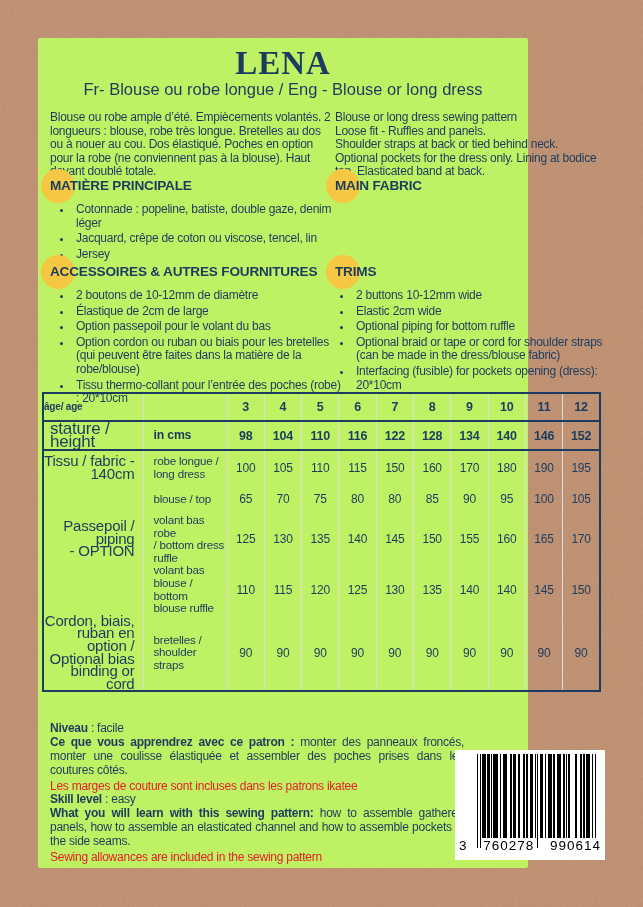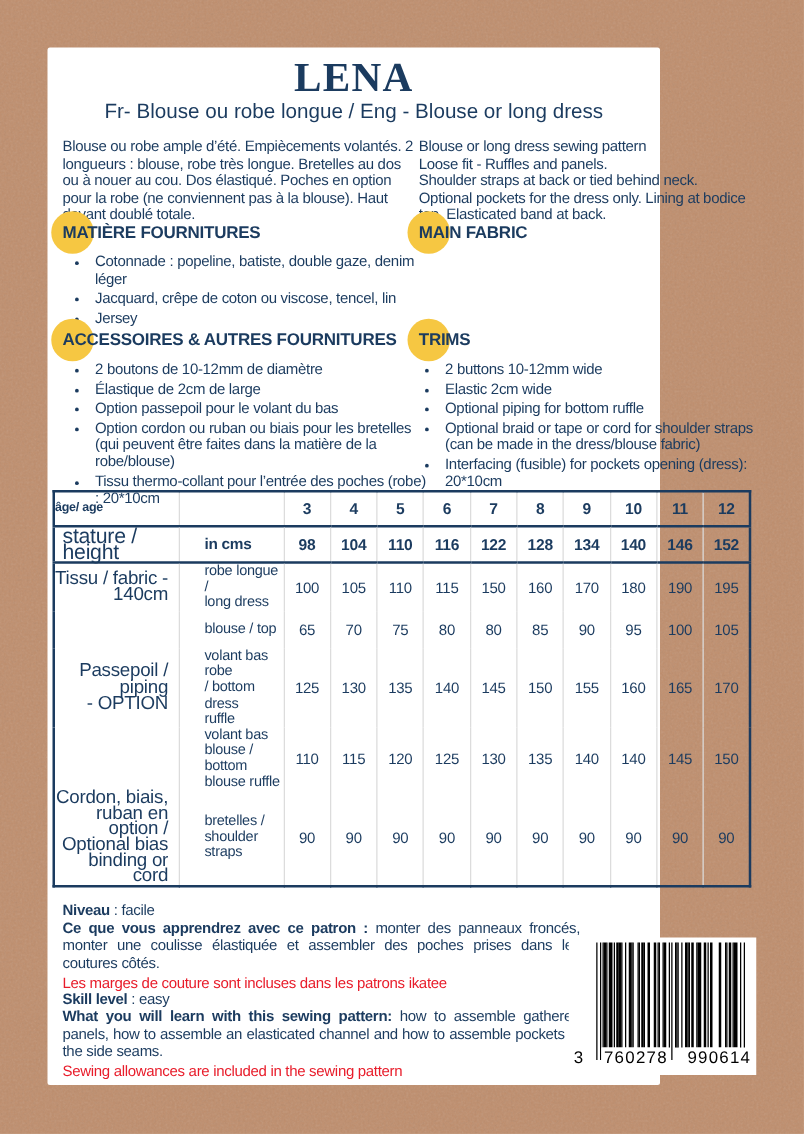--- a/index.html
+++ b/index.html
@@ -1,18 +1,18 @@
 <!DOCTYPE html>
 <html style="--navy: #1b3b5f; --yellow: #f6c742; --red: #e81c2a; --kraft: #bf8e6d;"><head>
 <meta charset="utf-8">
 <style>
   html,body{margin:0;padding:0;width:643px;height:907px;overflow:hidden;
     background:var(--kraft,#bf8e6d);font-family:"Liberation Sans","DejaVu Sans",sans-serif;}
   .noise-layer{position:absolute;left:0;top:0;width:643px;height:907px;pointer-events:none;}
-  .card{position:absolute;left:38px;top:38px;width:490px;height:830px;background:#ffffff;
+  .card{position:absolute;left:38px;top:38px;width:490px;height:830px;background:#bef264;
     border-radius:2px;color:var(--navy,#1b3b5f);}
   .card-header{position:absolute;top:8px;left:0;right:0;text-align:center;}
   .title{margin:0;font-family:"Liberation Serif","DejaVu Serif",serif;font-weight:700;
     font-size:33px;line-height:34px;letter-spacing:1px;color:var(--navy,#1b3b5f);}
   .subtitle{font-size:16.5px;line-height:18px;margin-top:0px;}
   .block{position:absolute;font-size:12px;letter-spacing:-0.25px;line-height:13.6px;}
   .pre{white-space:pre-line;}
   #intro-fr{top:61px;left:12px;width:282px;}
   #intro-en{top:61px;left:297px;width:266px;}
   #sec-matiere{top:139px;left:12px;width:286px;}
@@ -32,21 +32,21 @@
   .size-table{position:absolute;left:4px;top:354px;width:559px;border-collapse:collapse;
     border:2px solid var(--navy,#1b3b5f);table-layout:fixed;color:var(--navy,#1b3b5f);}
   .size-table td{border-left:1px solid #dcdcdc;vertical-align:middle;padding:0;}
   .size-table td:first-child{border-left:none;}
   .size-table tr.r0 td,.size-table tr.r1 td{border-bottom:2px solid var(--navy,#1b3b5f);}
   .size-table td.num{text-align:center;font-size:12px;letter-spacing:-0.2px;}
   .size-table tr.r0 td.num,.size-table tr.r1 td.num{font-weight:700;font-size:12.5px;}
   .size-table td.lab{text-align:right;padding-right:8px;font-size:15px;line-height:12.6px;letter-spacing:-0.2px;}
   .size-table tr.r0 td.lab{text-align:left;font-weight:700;font-size:10px;}
   .size-table tr.r1 td.lab{text-align:left;padding-left:6px;font-weight:400;font-size:17px;}
-  .size-table td.sub{text-align:left;padding-left:20px;font-size:11.6px;line-height:12.6px;letter-spacing:-0.2px;}
+  .size-table td.sub{text-align:left;padding-left:10px;font-size:11.6px;line-height:12.6px;letter-spacing:-0.2px;}
   .size-table tr.r1 td.sub{font-weight:700;font-size:12.3px;}
   tr.r0{height:28px}tr.r1{height:29px}tr.r2{height:34px}tr.r3{height:30px}tr.r4{height:32px}
   tr.r5{height:26px}tr.r6{height:47px}tr.r7{height:44px}tr.r8{height:50px}
   
   #footer-fr{top:684px;left:12px;width:414px;}
   #footer-en{top:755px;left:12px;width:414px;}
   .fline{margin:0;text-align:justify;line-height:13.9px;}
   .fline .lead{font-weight:700;}
   .redline{margin:1px 0 0 0;color:var(--red,#e81c2a);line-height:14px;text-align:left;}
   
@@ -76,21 +76,21 @@
     <div class="subtitle">Fr- Blouse ou robe longue / Eng - Blouse or long dress</div>
   </div>
 
   <p class="block" id="intro-fr">Blouse ou robe ample d’été. Empiècements volantés. 2 longueurs : blouse, robe très longue. Bretelles au dos ou à nouer au cou. Dos élastiqué. Poches en option pour la robe (ne conviennent pas à la blouse). Haut devant doublé totale.</p>
   <p class="block pre" id="intro-en">Blouse or long dress sewing pattern
 Loose fit - Ruffles and panels.
 Shoulder straps at back or tied behind neck.
 Optional pockets for the dress only. Lining at bodice top. Elasticated band at back.</p>
 
   <section class="block" id="sec-matiere">
-    <h2 class="sec-h"><span class="hl"></span><span class="t">MATIÈRE FOURNITURES</span></h2>
+    <h2 class="sec-h"><span class="hl"></span><span class="t">MATIÈRE PRINCIPALE</span></h2>
     <ul class="blist">
       <li>Cotonnade : popeline, batiste, double gaze, denim léger</li>
       <li>Jacquard, crêpe de coton ou viscose, tencel, lin</li>
       <li>Jersey</li>
     </ul>
   </section>
 
   <section class="block" id="sec-main">
     <h2 class="sec-h"><span class="hl"></span><span class="t">MAIN FABRIC</span></h2>
   </section>

